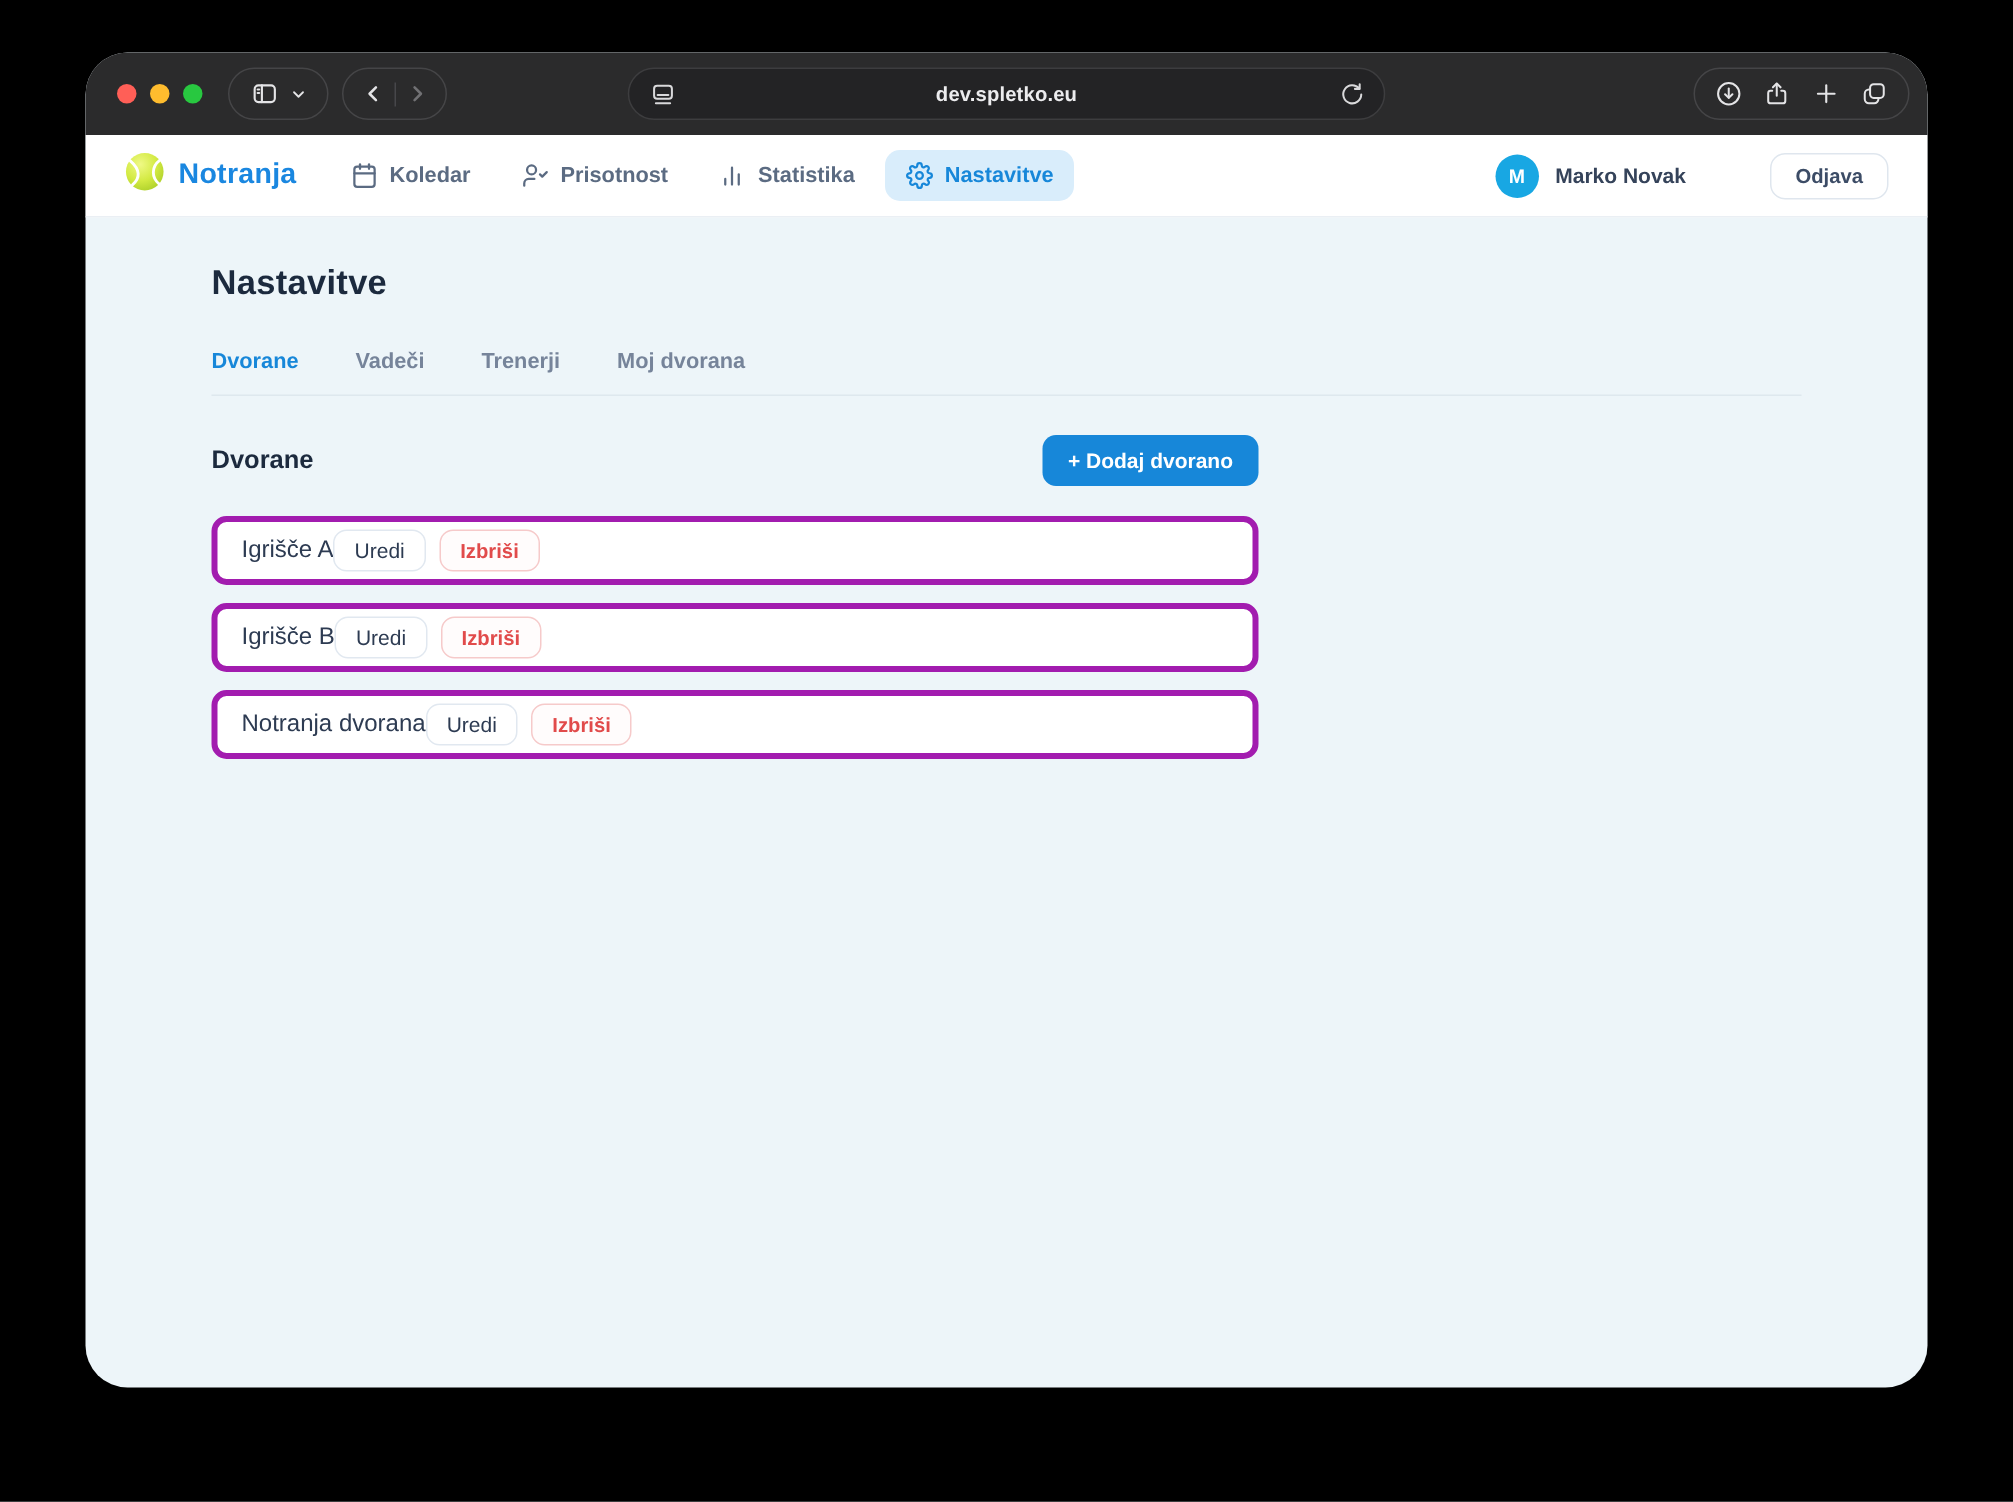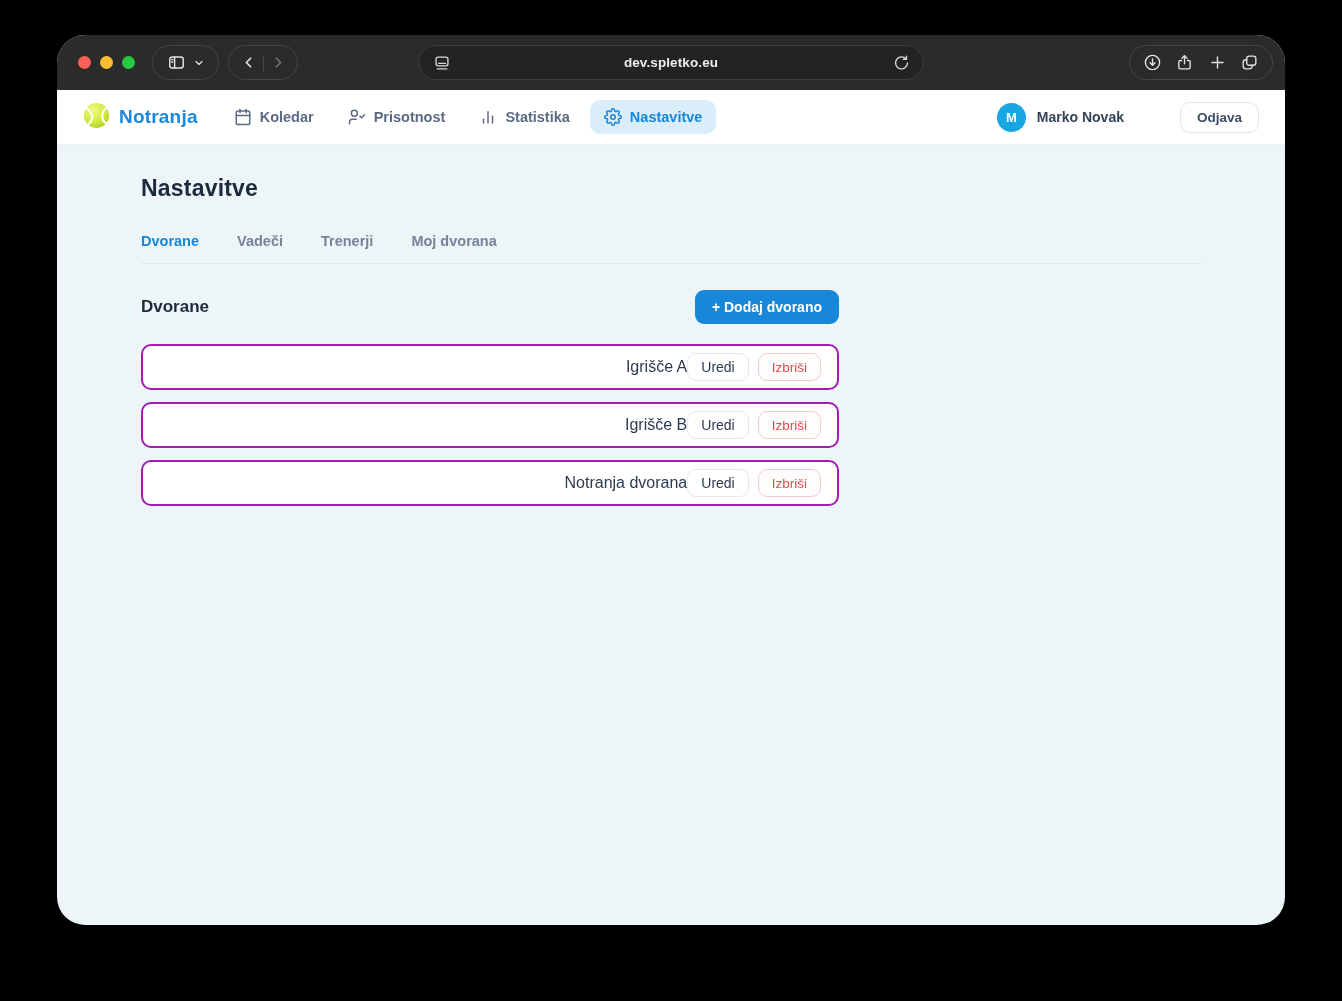--- a/index.html
+++ b/index.html
@@ -56,28 +56,28 @@
   .tabs { margin-top:31px; display:flex; gap:38px; border-bottom:1px solid #dee8ee; padding-bottom:14px; }
   .tab { font-size:14.5px; font-weight:700; color:#76849a; cursor:pointer; }
   .tab.active { color:#1787d9; }
 
   .section-head { width:698px; margin-top:26px; display:flex; align-items:center; justify-content:space-between; }
   .section-title { font-size:17px; font-weight:800; color:#1c2a3e; }
   .add-btn { background:#1787d9; border:none; color:#fff; font-family:inherit;
              font-size:14px; font-weight:700; padding:9px 17px; border-radius:9px; cursor:pointer; }
 
   .rows { width:698px; margin-top:20px; display:flex; flex-direction:column; gap:12px; }
-  .row { background:#fff; border:2px solid #a21caf; border-radius:10px; height:46px;
-         display:flex; align-items:center; justify-content:flex-end; padding:0 16px; }
+  .row { background:#fff; border:4px solid #a21caf; border-radius:10px; height:46px;
+         display:flex; align-items:center; justify-content:flex-start; padding:0 16px; }
   .row-name { font-size:16px; color:#2d3b52; }
   .row-actions { display:flex; gap:9px; }
   .btn-edit { background:#fff; border:1px solid #e1e8f0; border-radius:9px; padding:5px 13px;
               color:#2d3b52; font-size:14px; font-weight:400; font-family:inherit; cursor:pointer; }
   .btn-del  { background:#fffcfc; border:1px solid #f6caca; border-radius:9px; padding:5px 13px;
-              color:#e14b4b; font-size:13.5px; font-weight:400; font-family:inherit; cursor:pointer; }
+              color:#e14b4b; font-size:13.5px; font-weight:700; font-family:inherit; cursor:pointer; }
 </style>
 </head>
 <body>
 
 <div class="window">
 
   <div class="chrome">
     <div class="traffic">
       <span class="light red"></span>
       <span class="light yellow"></span>

